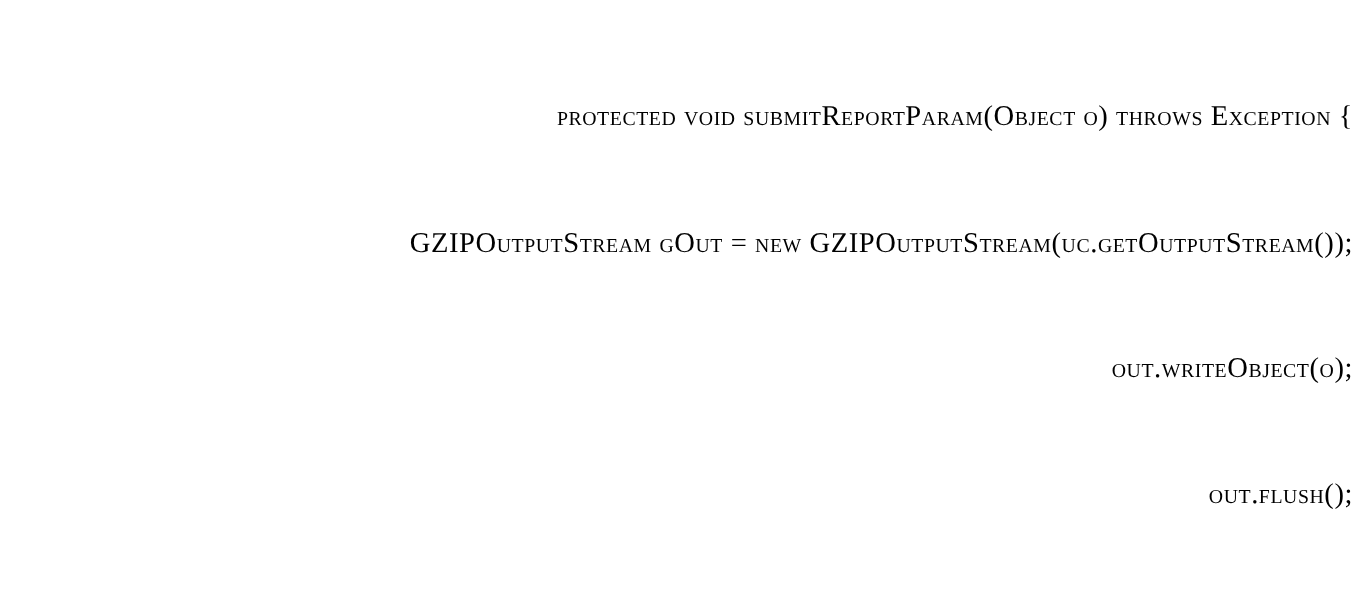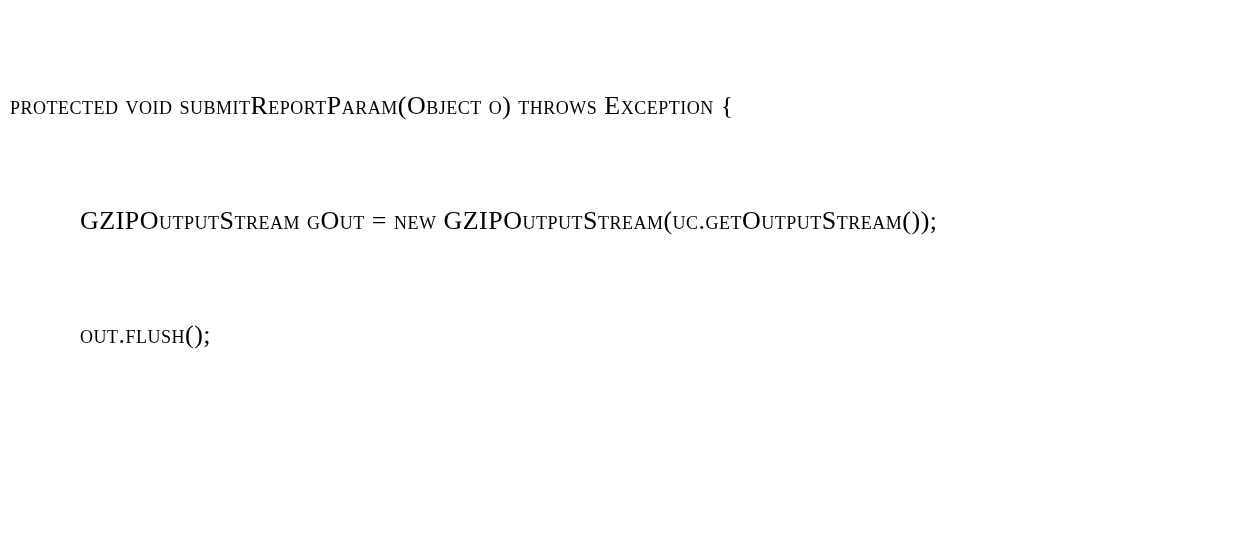--- a/index.html
+++ b/index.html
@@ -18,29 +18,31 @@
       padding: 20px 10px;
       font-variant: small-caps;
       font-size: 26px;
       line-height: 2.2;
       color: #000000;
       white-space: pre;
       letter-spacing: 0.5px;
     }
     .line {
       display: block;
+      text-align: right;
     }
     .indent {
       padding-left: 70px;
       font-family: Liberation Serif, serif;
     }
   </style>
 </head>
 <body>
 
 <div class="code-block">
 <span class="line">protected void submitReportParam(Object o) throws Exception {</span>
 <span class="line indent">GZIPOutputStream gOut = new GZIPOutputStream(uc.getOutputStream());</span>
+<span class="line indent">out.writeObject(o);</span>
 <span class="line indent">out.flush();</span>
 
 
 
 </div>
 
 </body></html>

